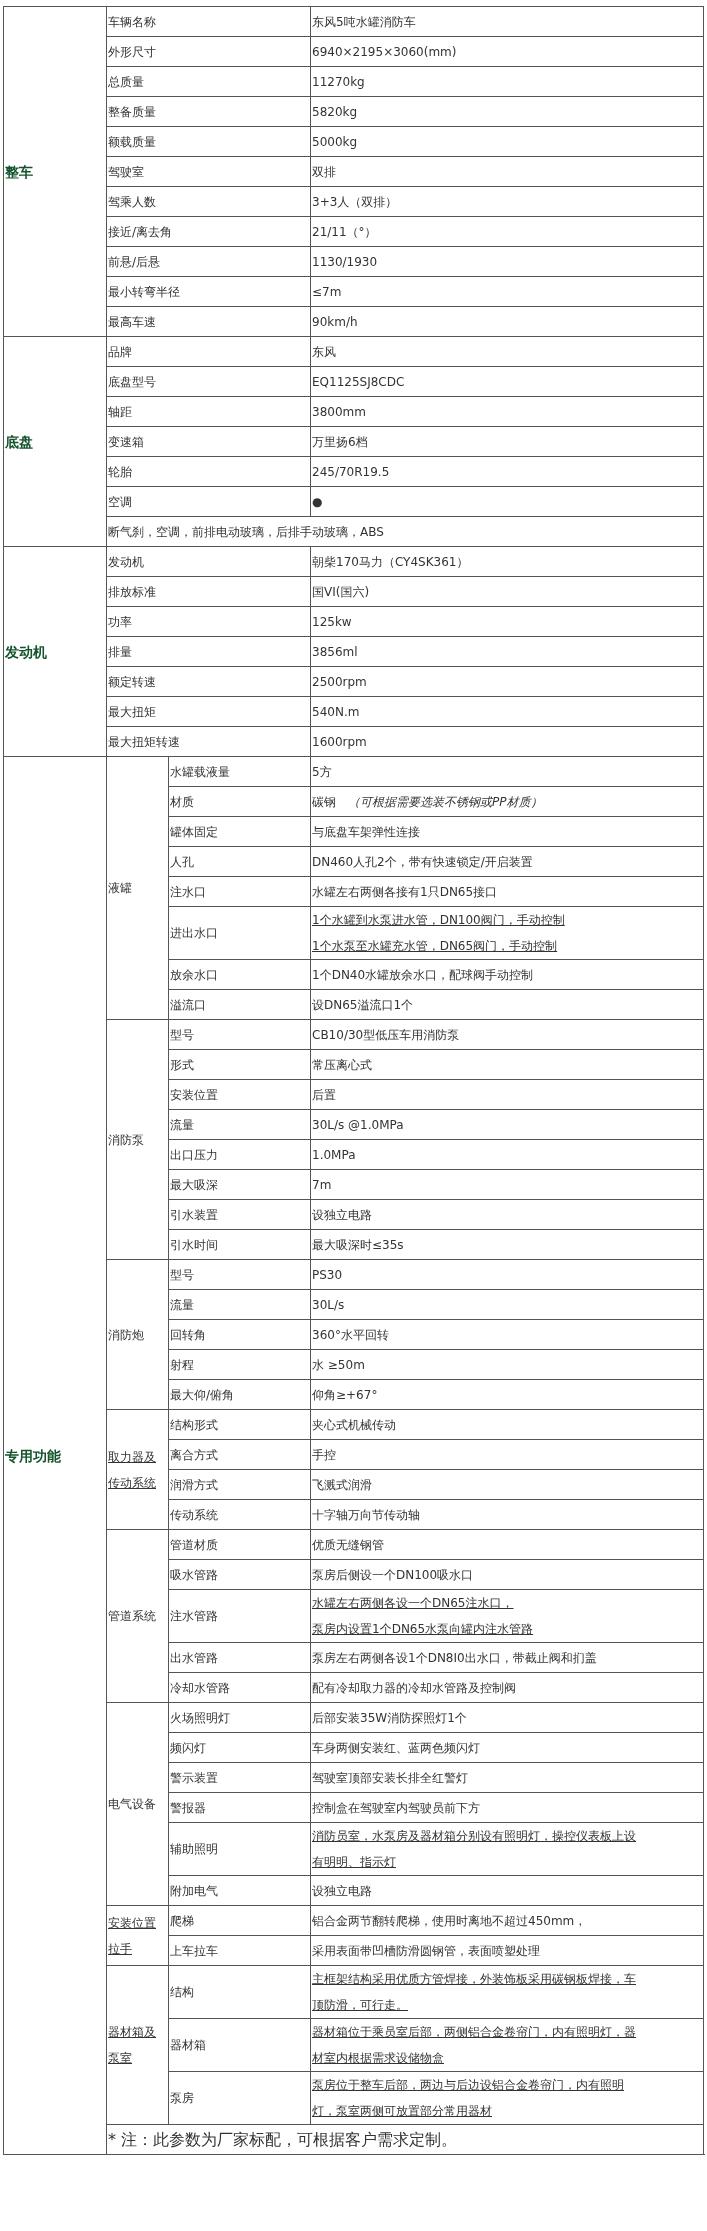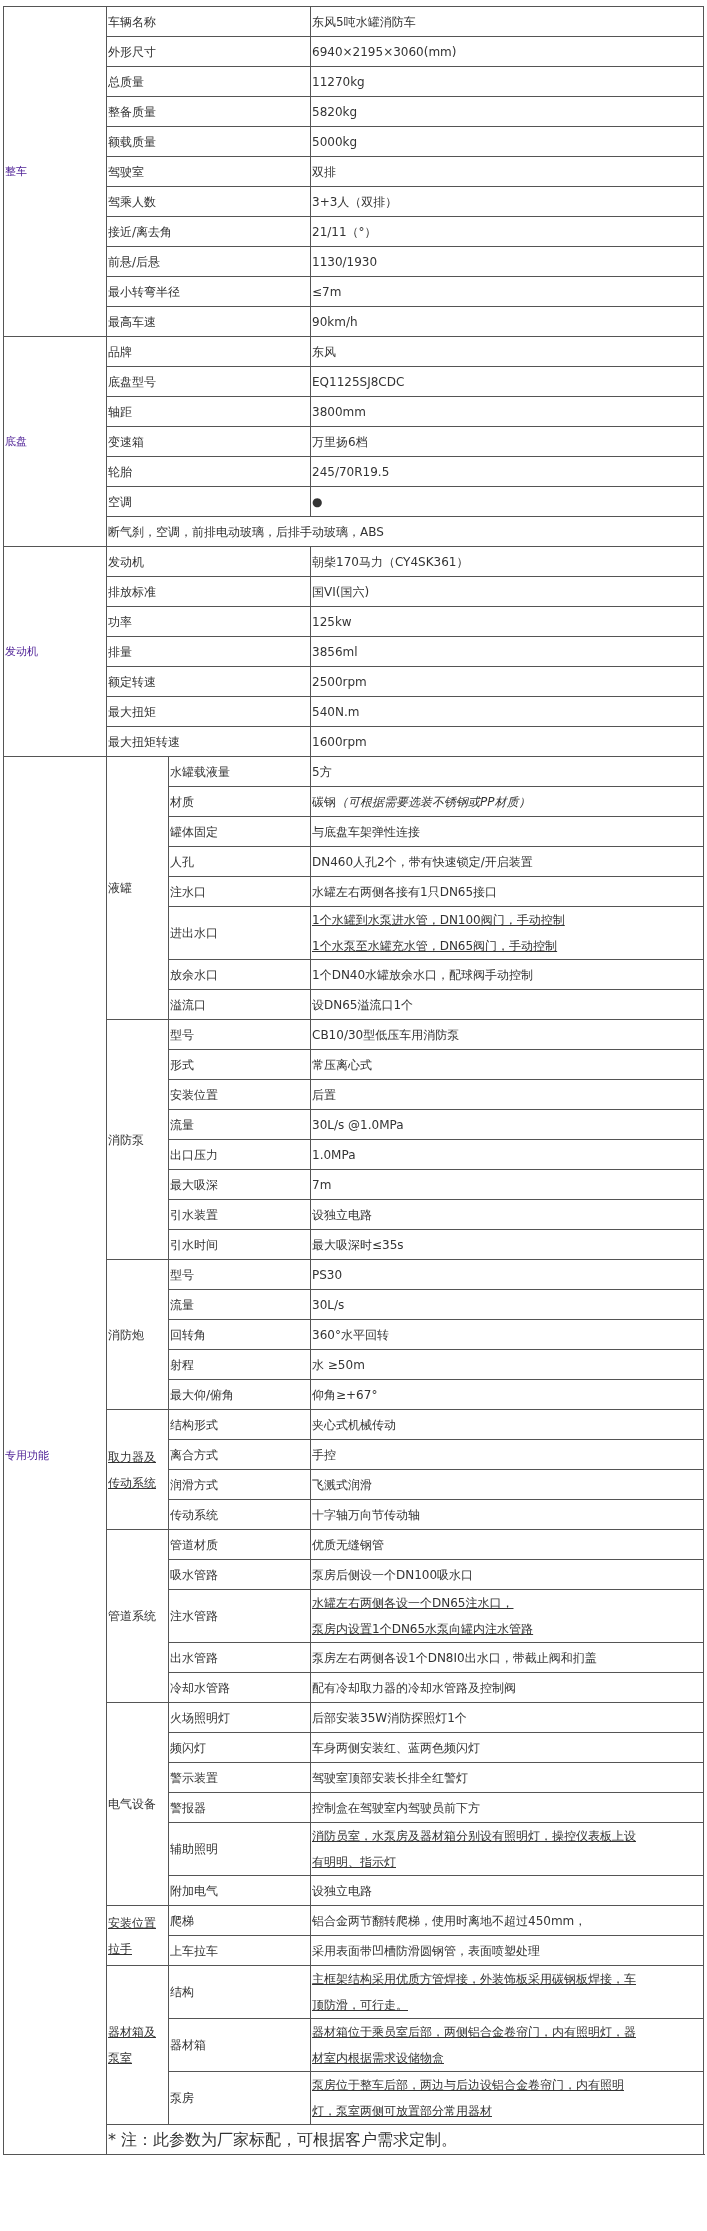--- a/index.html
+++ b/index.html
@@ -3,26 +3,26 @@
 <meta charset="utf-8">
 <style>
   html, body { margin: 0; padding: 0; background: #ffffff; }
   body { width: 707px; height: 2231px; overflow: hidden; font-family: "DejaVu Sans", "Liberation Sans", sans-serif; color: #333333; }
   #spec-table { position: absolute; left: 3px; top: 6px; width: 700px; border-collapse: collapse; table-layout: fixed; font-size: 12px; }
   #spec-table td { border: 1.5px solid #555555; padding: 0 2px 0 1px; vertical-align: middle; line-height: 18px; }
   #spec-table col.c1 { width: 103px; }
   #spec-table col.c2 { width: 62px; }
   #spec-table col.c3 { width: 142px; }
   #spec-table col.c4 { width: 393px; }
-  .cat { font-weight: normal; font-size: 11px; color: #4c1d95; }
+  .cat { font-weight: bold; font-size: 14px; color: #14532d; }
   .bold { font-weight: normal; }
   tr.r { height: 30px; }
   tr.r2 { height: 53px; }
   .multi span { display: block; line-height: 26px; text-decoration: underline; }
-  .it { font-style: italic; }
+  .it { font-style: italic; padding-left: 12px; }
   .note { font-size: 16px; }
 </style>
 </head>
 <body>
 
 <table id="spec-table">
   <colgroup>
       <col class="c1">
       <col class="c2">
       <col class="c3">

